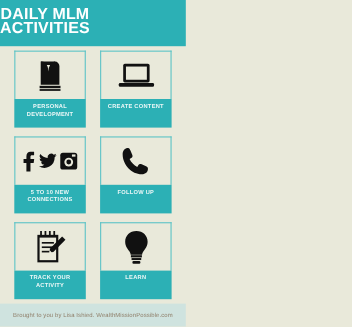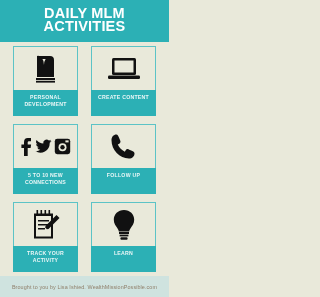--- a/index.html
+++ b/index.html
@@ -15,21 +15,21 @@
     position: relative;
   }
 
   
   .header {
     width: 169px;
     height: 42px;
     background: #2cb0b5;
     display: flex;
     align-items: center;
-    justify-content: center;
+    justify-content: flex-start;
     box-sizing: border-box;
     padding-bottom: 2px;
   }
   .header-title {
     color: #ffffff;
     font-weight: bold;
     font-size: 14.5px;
     line-height: 13px;
     text-align: center;
     letter-spacing: 0.2px;

